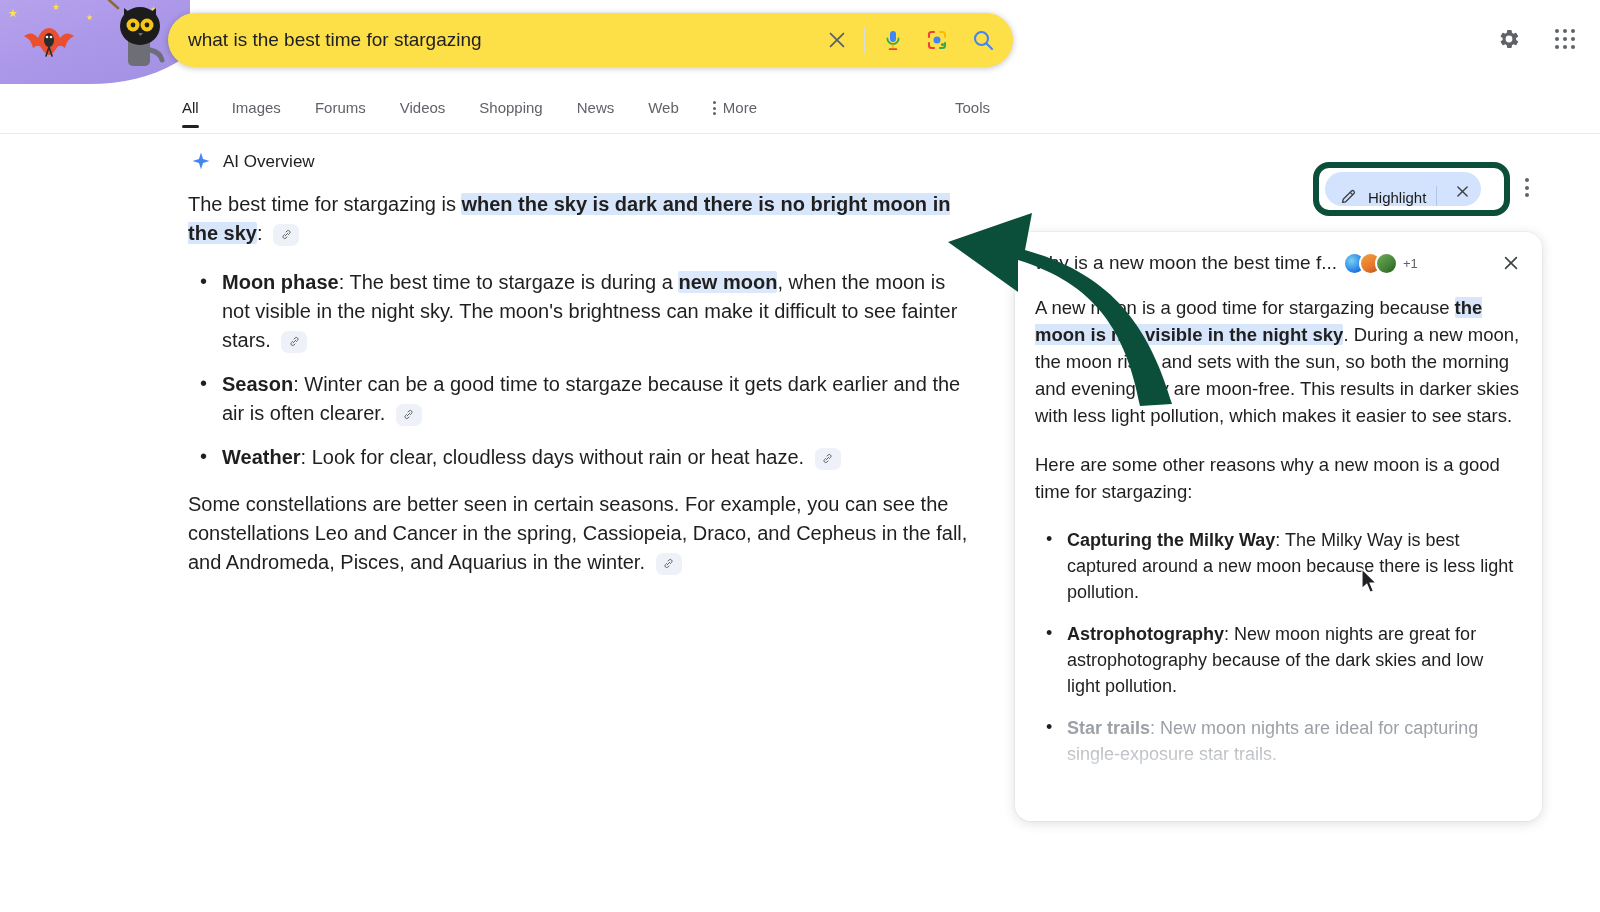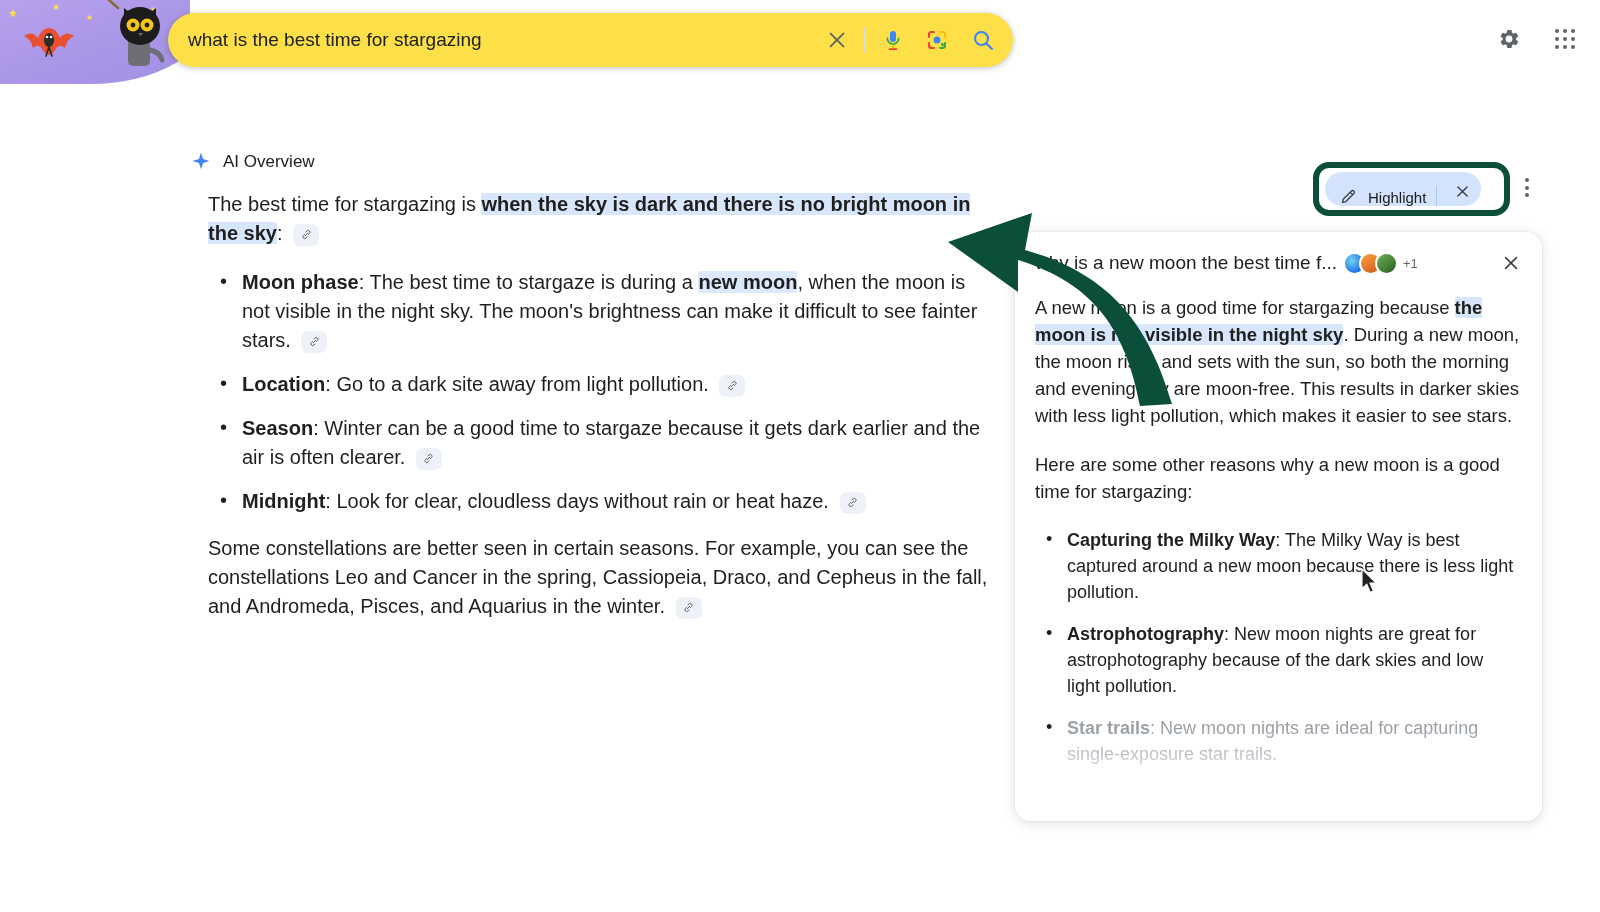--- a/index.html
+++ b/index.html
@@ -70,21 +70,21 @@
   .navtab.more { display:flex; align-items:center; gap: 7px; }
   .dots-v { display:flex; flex-direction:column; gap:2.5px; }
   .dots-v i { width:3px; height:3px; border-radius:50%; background:#5f6368; display:block; }
   .navtools { position:absolute; left: 955px; top: 0; line-height: 40px; font-size: 15px; color:#5f6368; cursor:pointer; }
 
   
   .aio { position: absolute; left: 0; top: 134px; width: 1000px; }
   .aio-head { display: flex; align-items: center; gap: 11px; padding-left: 190px; height: 56px; }
   .aio-head-label { font-size: 17px; color: #202124; }
 
-  .aio-body { padding-left: 188px; padding-right: 20px; width: 990px; margin-left: 20px; }
+  .aio-body { padding-left: 188px; padding-right: 20px; width: 990px; }
   .aio-p {
     font-size: 20px; line-height: 29px; color: #1f1f1f; margin: 0 0 20px 0;
   }
   .hl { background: #d8e6fb; border-radius: 2px; font-weight: 700; color:#1f1f1f; }
   .hl-soft { background: #dce8fb; border-radius: 2px; font-weight: bold; }
   .aio-list { margin: 0 0 18px 0; padding: 0 0 0 34px; list-style: none; }
   .aio-list li {
     font-size: 20px; line-height: 29px; color: #1f1f1f; margin-bottom: 15px; position: relative;
   }
   .aio-list li::before {
@@ -252,20 +252,40 @@
           <i></i>
           <i></i>
           <i></i>
           <i></i>
           <i></i>
           <i></i>
       </div>
     </div>
   </div>
 
+  <div class="navbar">
+    <div class="navtabs">
+      <div class="navtab active">All</div>
+      <div class="navtab">Images</div>
+      <div class="navtab">Forums</div>
+      <div class="navtab">Videos</div>
+      <div class="navtab">Shopping</div>
+      <div class="navtab">News</div>
+      <div class="navtab">Web</div>
+      <div class="navtab more">
+        <span class="dots-v">
+            <i></i>
+            <i></i>
+            <i></i>
+          </span>
+        <span>More</span>
+      </div>
+    </div>
+    <div class="navtools">Tools</div>
+  </div>
 
   <div class="aio">
     <div class="aio-head">
       <svg width="22" height="22" viewBox="0 0 24 24">
         <path d="M12 1.6 L14.2 8.6 L21.2 10.8 L14.2 13 L12 20 L9.8 13 L2.8 10.8 L9.8 8.6 Z" fill="#4285F4"></path>
       </svg>
       <span class="aio-head-label">AI Overview</span>
     </div>
 
     <div class="aio-body">
@@ -285,41 +305,31 @@
           <b>Moon phase</b><span>: The best time to stargaze is during a </span><span class="hl-soft">new moon</span><span>, when the moon is not visible in the night sky. The moon's brightness can make it difficult to see fainter stars.</span>
           <span class="chip">
             <svg width="13" height="13" viewBox="0 0 24 24">
                 <path d="M9.5 14.5 L14.5 9.5" stroke="#5f6368" stroke-width="1.8" stroke-linecap="round"></path>
                 <path d="M11 7.5 L13 5.5 a3.2 3.2 0 0 1 4.6 4.6 l-2 2" stroke="#5f6368" stroke-width="1.8" fill="none" stroke-linecap="round"></path>
                 <path d="M13 16.5 L11 18.5 a3.2 3.2 0 0 1-4.6-4.6 l2-2" stroke="#5f6368" stroke-width="1.8" fill="none" stroke-linecap="round"></path>
               </svg>
           </span>
         </li>
         <li>
-          <b>Location</b><span>: Go to a dark site away from light pollution.</span>
-          <span class="chip">
-            <svg width="13" height="13" viewBox="0 0 24 24">
-                <path d="M9.5 14.5 L14.5 9.5" stroke="#5f6368" stroke-width="1.8" stroke-linecap="round"></path>
-                <path d="M11 7.5 L13 5.5 a3.2 3.2 0 0 1 4.6 4.6 l-2 2" stroke="#5f6368" stroke-width="1.8" fill="none" stroke-linecap="round"></path>
-                <path d="M13 16.5 L11 18.5 a3.2 3.2 0 0 1-4.6-4.6 l2-2" stroke="#5f6368" stroke-width="1.8" fill="none" stroke-linecap="round"></path>
-              </svg>
-          </span>
-        </li>
-        <li>
           <b>Season</b><span>: Winter can be a good time to stargaze because it gets dark earlier and the air is often clearer.</span>
           <span class="chip">
             <svg width="13" height="13" viewBox="0 0 24 24">
                 <path d="M9.5 14.5 L14.5 9.5" stroke="#5f6368" stroke-width="1.8" stroke-linecap="round"></path>
                 <path d="M11 7.5 L13 5.5 a3.2 3.2 0 0 1 4.6 4.6 l-2 2" stroke="#5f6368" stroke-width="1.8" fill="none" stroke-linecap="round"></path>
                 <path d="M13 16.5 L11 18.5 a3.2 3.2 0 0 1-4.6-4.6 l2-2" stroke="#5f6368" stroke-width="1.8" fill="none" stroke-linecap="round"></path>
               </svg>
           </span>
         </li>
         <li>
-          <b>Midnight</b><span>: Look for clear, cloudless days without rain or heat haze.</span>
+          <b>Weather</b><span>: Look for clear, cloudless days without rain or heat haze.</span>
           <span class="chip">
             <svg width="13" height="13" viewBox="0 0 24 24">
                 <path d="M9.5 14.5 L14.5 9.5" stroke="#5f6368" stroke-width="1.8" stroke-linecap="round"></path>
                 <path d="M11 7.5 L13 5.5 a3.2 3.2 0 0 1 4.6 4.6 l-2 2" stroke="#5f6368" stroke-width="1.8" fill="none" stroke-linecap="round"></path>
                 <path d="M13 16.5 L11 18.5 a3.2 3.2 0 0 1-4.6-4.6 l2-2" stroke="#5f6368" stroke-width="1.8" fill="none" stroke-linecap="round"></path>
               </svg>
           </span>
         </li>
       </ul>
 

